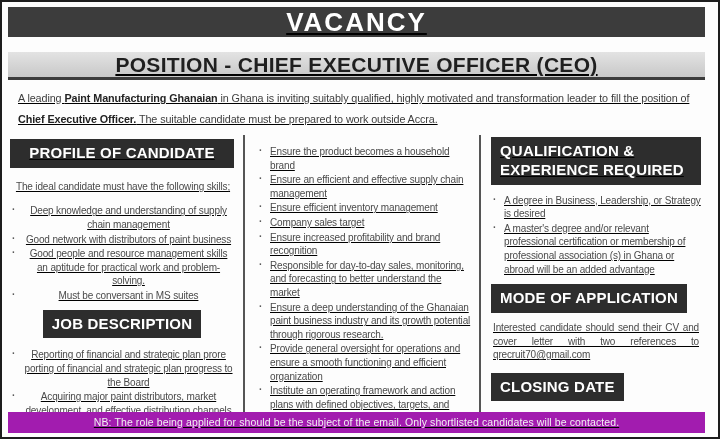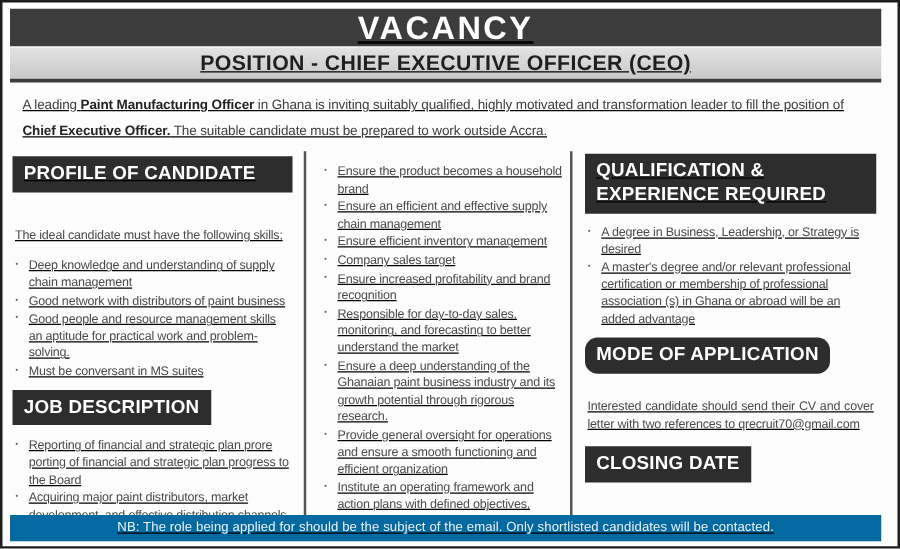--- a/index.html
+++ b/index.html
@@ -21,77 +21,77 @@
   }
   .band-dark{
     background:#3c3c3c;color:#ffffff;
     text-align:center;font-weight:bold;
     font-size:26px;height:30px;line-height:30px;
     letter-spacing:2px;
   }
   .band-light{
     background:linear-gradient(#e3e3e3,#c8c8c8);
     color:#1f1f1f;text-align:center;font-weight:bold;
-    font-size:17px;height:25px;line-height:25px;
-    border-bottom:3px solid #3c3c3c;margin-top:1px;
+    font-size:21px;height:25px;line-height:25px;
+    border-bottom:3px solid #3c3c3c;margin-top:15px;
     letter-spacing:.3px;
   }
   .intro{
     font-size:10.8px;color:#3d3d3d;line-height:1.95;
     letter-spacing:-0.1px;
     padding:8px 10px 2px 10px;
   }
   .intro b{color:#232323;}
   .cols{flex:1;display:flex;min-height:0;margin-top:3px;}
   .col{
     box-sizing:border-box;overflow:hidden;
     font-size:10px;color:#4a4a4a;line-height:1.36;
     letter-spacing:-0.15px;
   }
-  .col-left{width:237px;padding:4px 9px 0 2px;border-right:2px solid #555;}
-  .col-mid{width:213px;padding:10px 6px 0 12px;border-right:2px solid #555;}
+  .col-left{width:237px;padding:4px 9px 0 2px;border-right:2px solid #555;text-align:center;}
+  .col-mid{width:236px;padding:10px 6px 0 12px;border-right:2px solid #555;}
   .col-right{flex:1;padding:2px 4px 0 10px;}
   .sec-header{
     background:#2d2d2d;color:#ffffff;font-weight:bold;
     font-size:15px;line-height:1.25;letter-spacing:.2px;
     padding:5px 9px;display:inline-block;
   }
   .sec-header.block{display:block;}
-  .lead{margin:28px 0 11px 2px;}
+  .lead{margin:12px 0 11px 2px;}
   ul{list-style:none;margin:0;padding:0;}
   li{position:relative;padding-left:13px;margin-bottom:1px;}
   li::before{content:"\00B7";position:absolute;left:2px;top:-1px;font-weight:bold;color:#5a5a5a;}
   .jd-header{margin-top:6px;}
   .jd-list{margin-top:10px;}
   .qual-list{margin-top:9px;}
-  .moa-header{margin-top:7px;border-radius:10px;}
-  .mode-text{text-align:justify;margin:20px 2px 9px 2px;}
+  .moa-header{margin-top:7px;}
+  .mode-text{text-align:justify;margin:8px 2px 9px 2px;}
   .cd-header{margin-top:2px;}
   .nb{
-    background:#0369a1;color:#f2f2f2;
+    background:#a21caf;color:#f2f2f2;
     font-size:10.5px;text-align:center;
     height:21px;line-height:21px;
     letter-spacing:.1px;
   }
 </style>
 </head>
 <body>
 
 <div class="ad">
 
   <div class="band-dark">
     <span>VACANCY</span>
   </div>
 
   <div class="band-light">
     <span>POSITION - CHIEF EXECUTIVE OFFICER (CEO)</span>
   </div>
 
   <div class="intro">
-    <span>A leading </span><b>Paint Manufacturing Officer</b><span> in Ghana is inviting suitably qualified, highly motivated and transformation leader to fill the position of </span><b>Chief Executive Officer.</b><span> The suitable candidate must be prepared to work outside Accra.</span>
+    <span>A leading </span><b>Paint Manufacturing Ghanaian</b><span> in Ghana is inviting suitably qualified, highly motivated and transformation leader to fill the position of </span><b>Chief Executive Officer.</b><span> The suitable candidate must be prepared to work outside Accra.</span>
   </div>
 
   <div class="cols">
 
     <div class="col col-left">
       <div class="sec-header block">PROFILE OF CANDIDATE</div>
       <div class="lead">The ideal candidate must have the following skills;</div>
       <ul>
           <li>Deep knowledge and understanding of supply chain management</li>
           <li>Good network with distributors of paint business</li>

